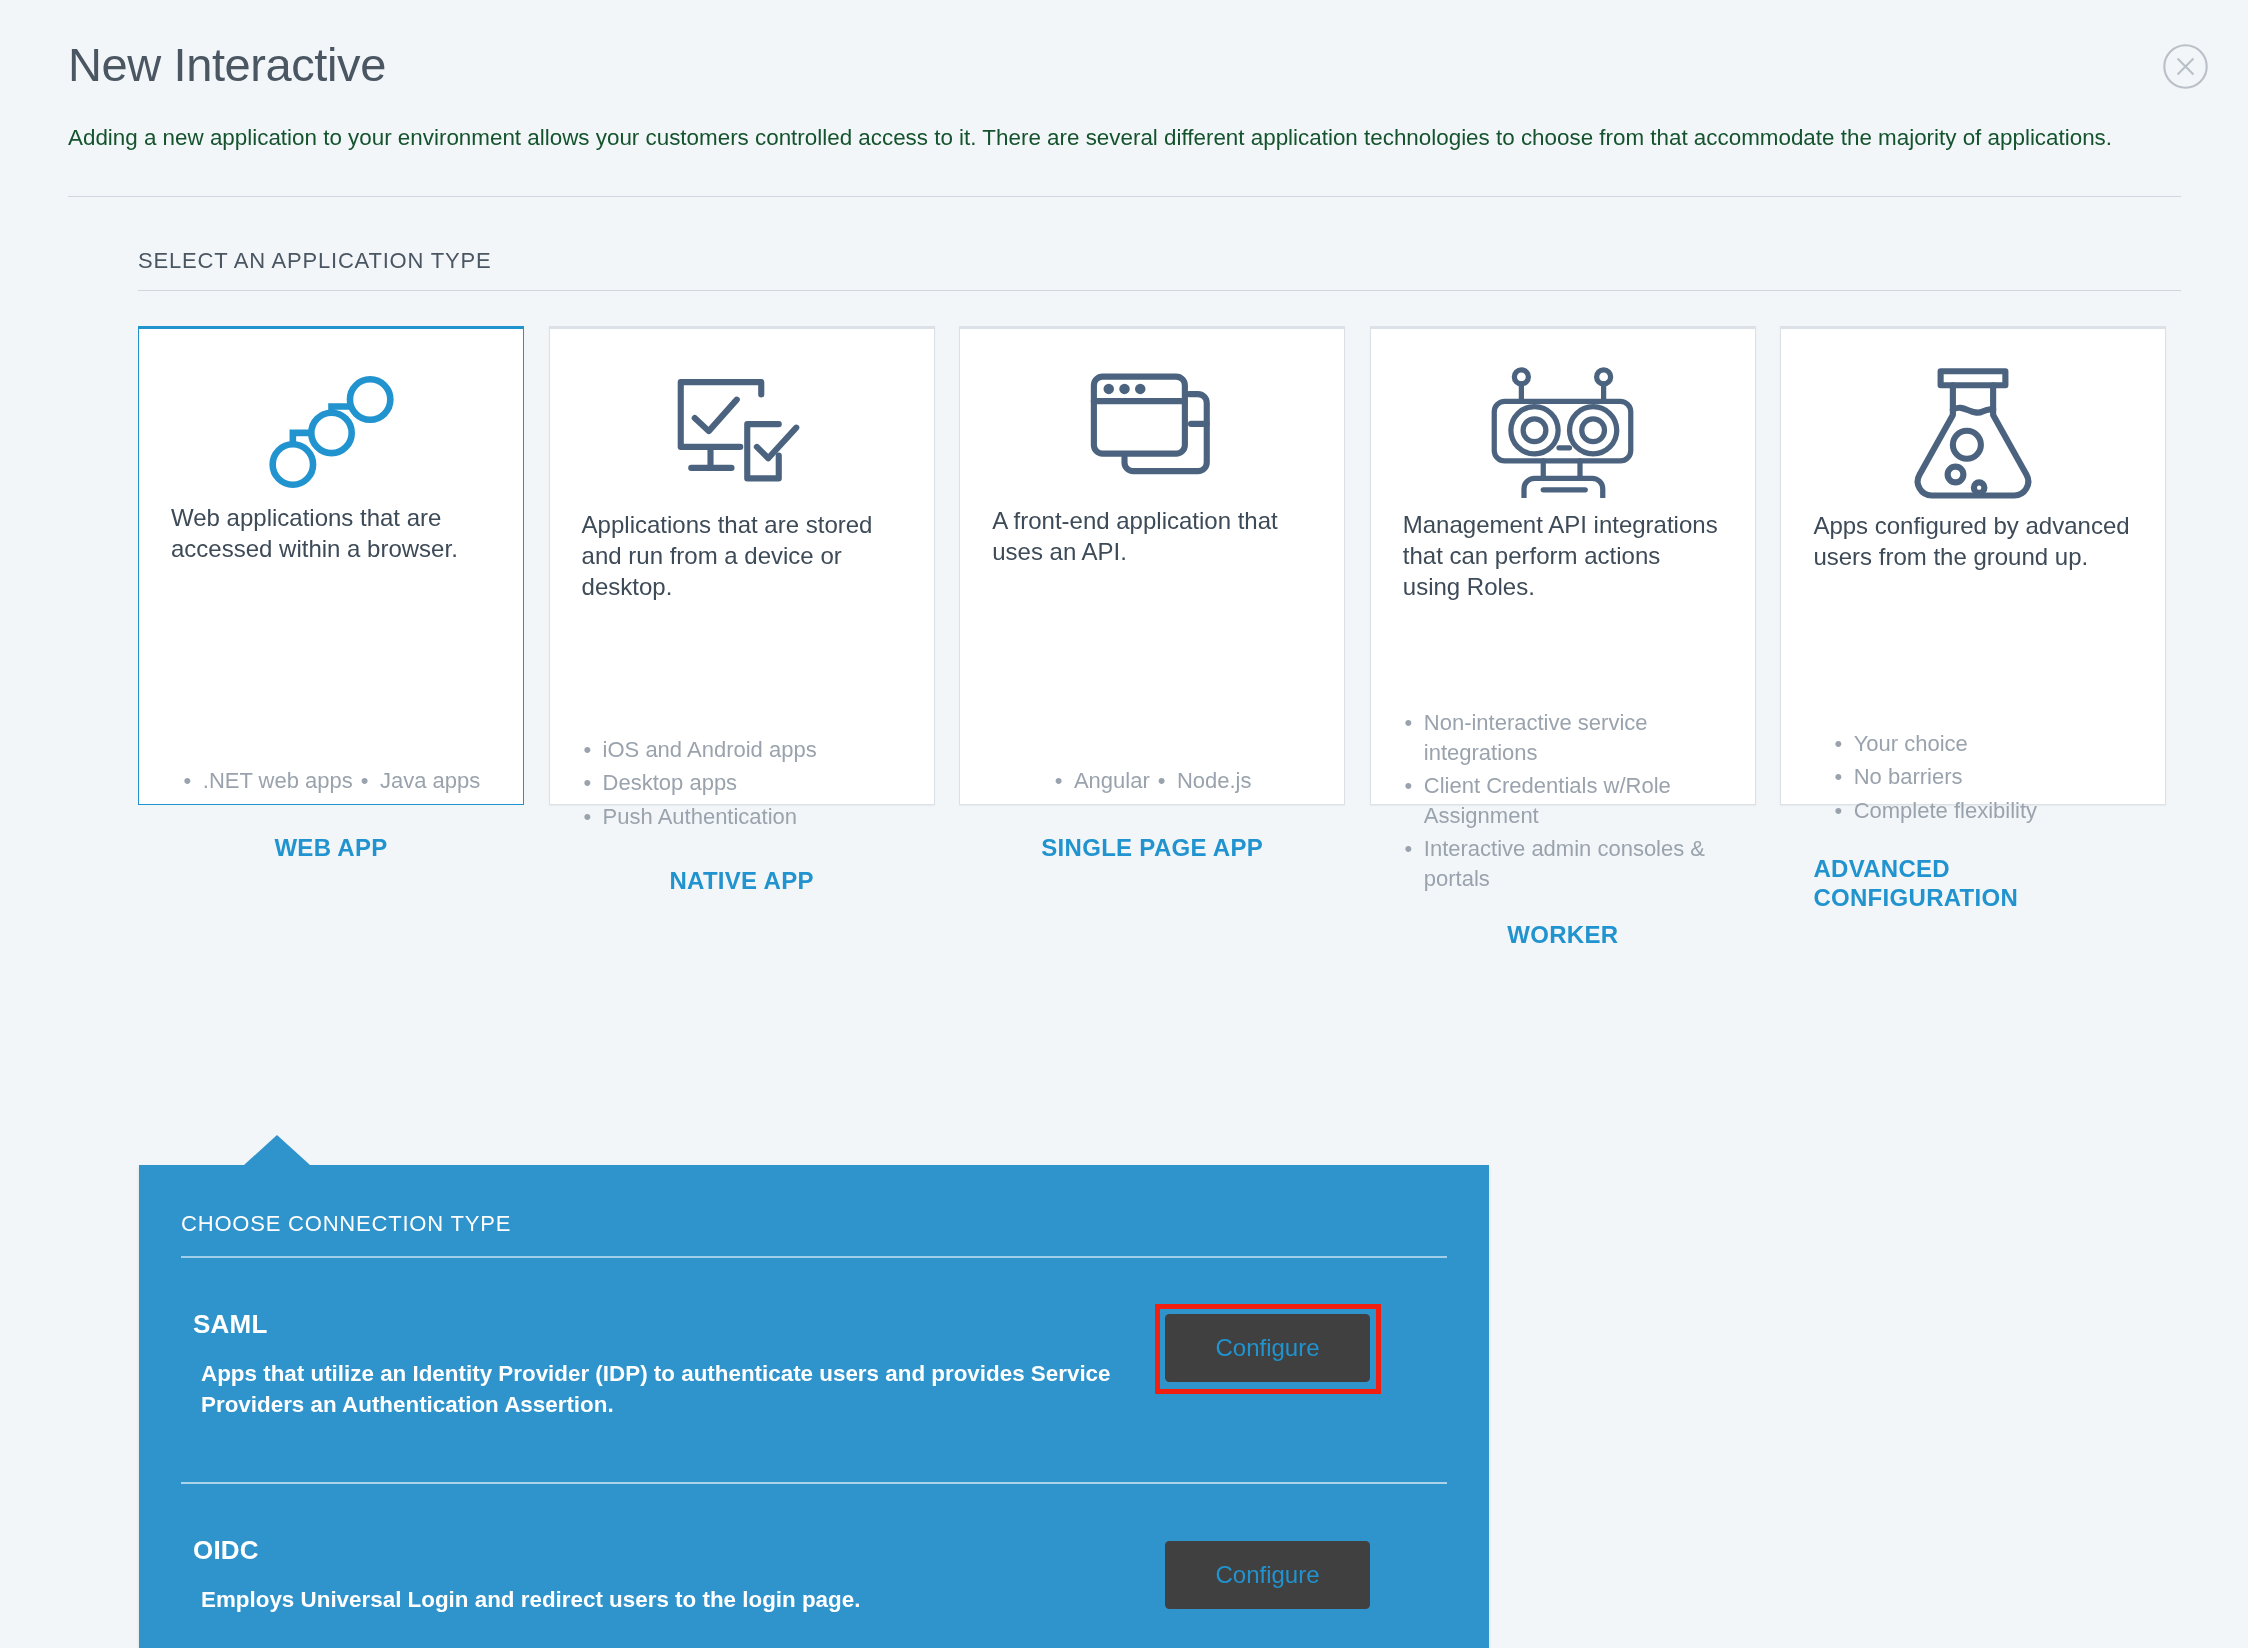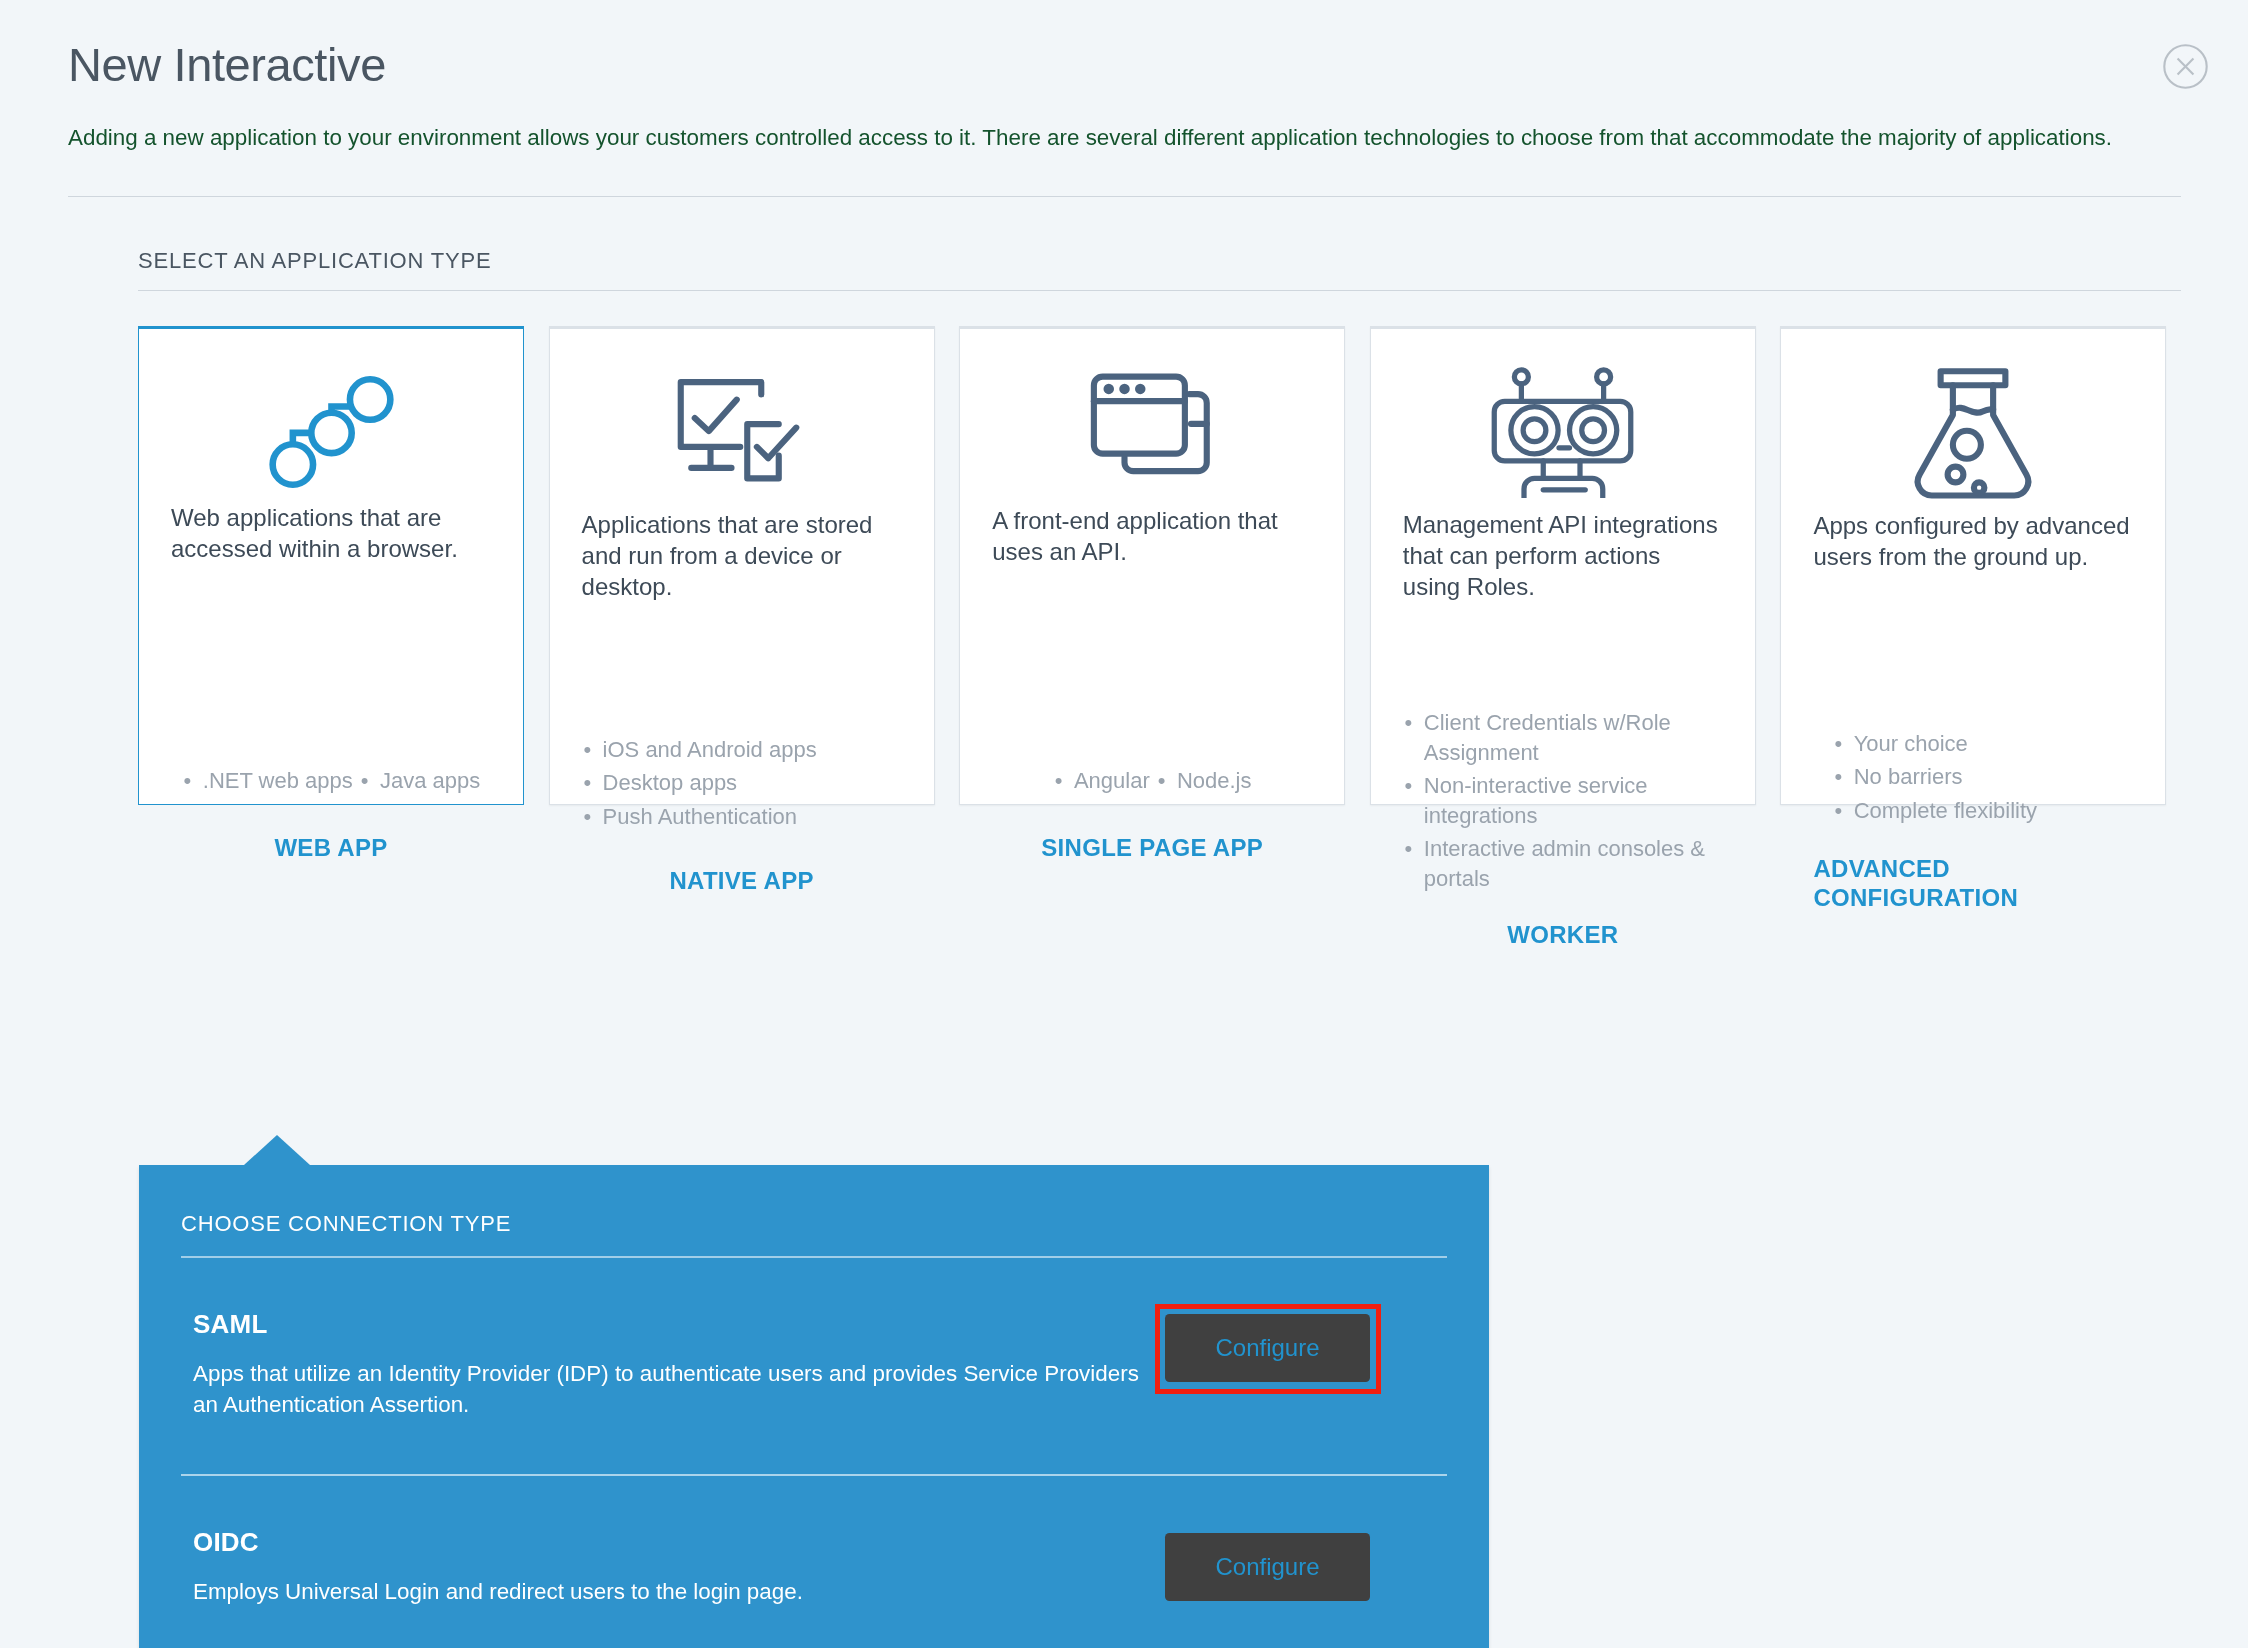--- a/index.html
+++ b/index.html
@@ -216,22 +216,22 @@
     color: #ffffff;
     font-weight: 700;
     font-size: 26px;
     margin: 0 0 17.6px 0;
     letter-spacing: 0.2px;
   }
   .conn-desc {
     color: #ffffff;
     font-size: 22.4px;
     line-height: 1.4;
-    margin: 0;
-    font-weight: 400;
+    margin: 8px;
+    font-weight: 700;
   }
   .configure-wrap {
     position: relative;
     padding: 0;
     flex: 0 0 auto;
     margin-top: 5.3px;
     margin-right: 77px;
   }
   .configure-button {
     background: #404040;
@@ -366,22 +366,22 @@
             <line x1="62" y1="108" x2="62" y2="128"></line>
             <line x1="104" y1="108" x2="104" y2="128"></line>
             <path d="M40,150 L40,140 A12,12 0 0,1 52,128 L118,128 A12,12 0 0,1 130,140 L130,150"></path>
             <line x1="62" y1="141" x2="110" y2="141"></line>
           </g>
         </svg>
       </div>
       <div class="card-desc">Management API integrations that can perform actions using Roles.</div>
       <div class="card-rule"></div>
       <ul class="card-bullets">
+        <li>Non-interactive service integrations</li>
         <li>Client Credentials w/Role Assignment</li>
-        <li>Non-interactive service integrations</li>
         <li>Interactive admin consoles &amp; portals</li>
       </ul>
       <div class="card-spacer"></div>
       <div class="card-footer">WORKER</div>
     </div>
 
     <div class="type-card c-adv">
       <div class="card-icon">
         <svg width="132" height="133" viewBox="0 0 150 152" aria-hidden="true">
           <g fill="none" stroke="#4b637f" stroke-width="7" stroke-linecap="round" stroke-linejoin="round">

